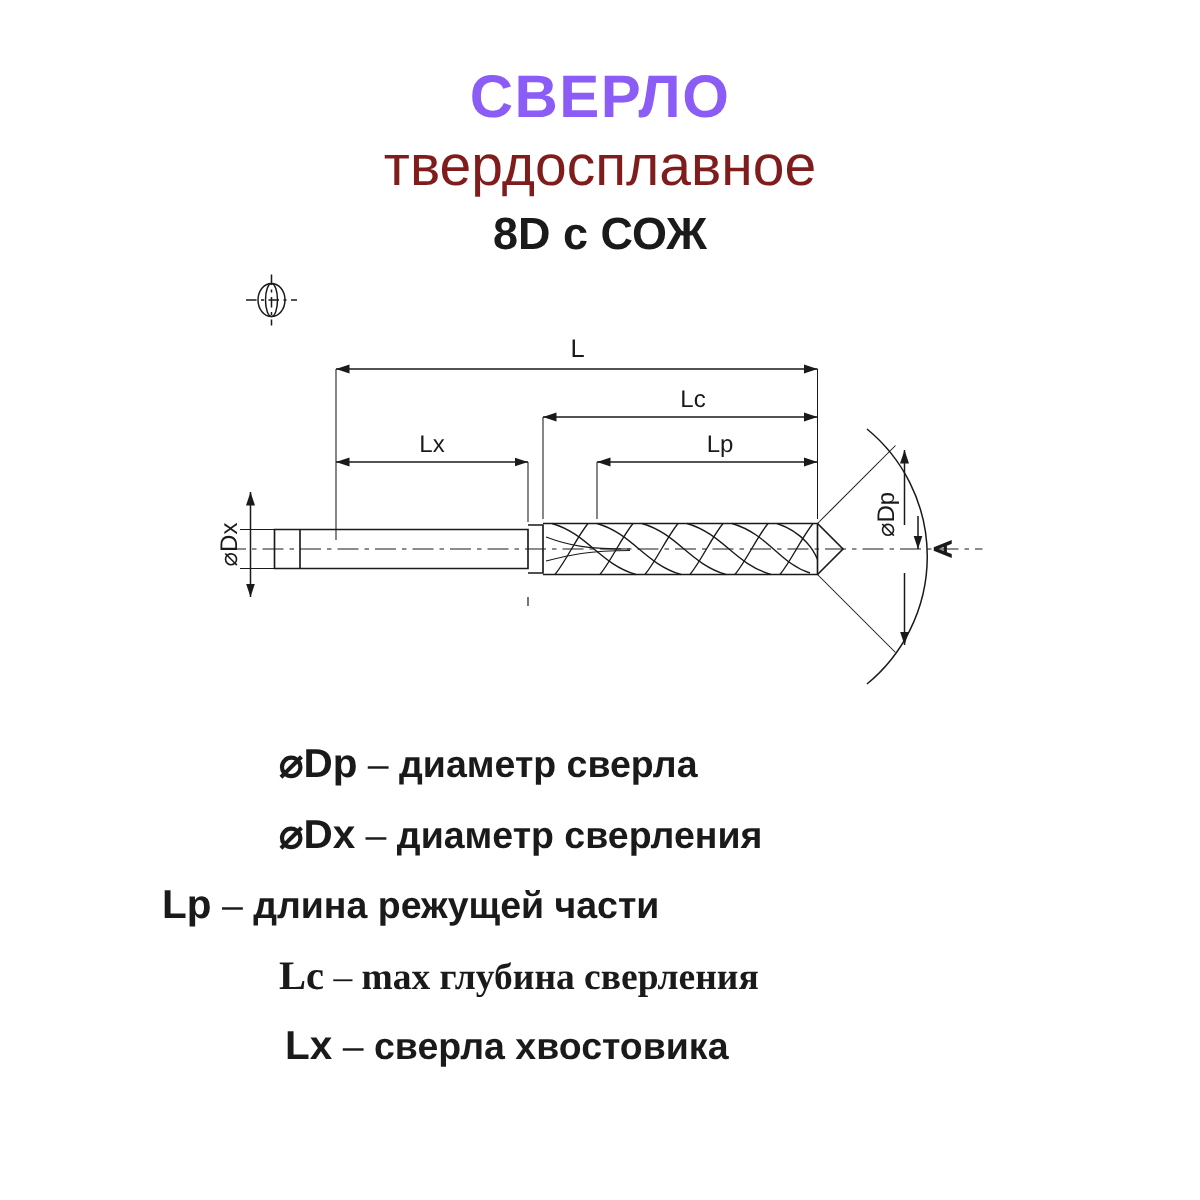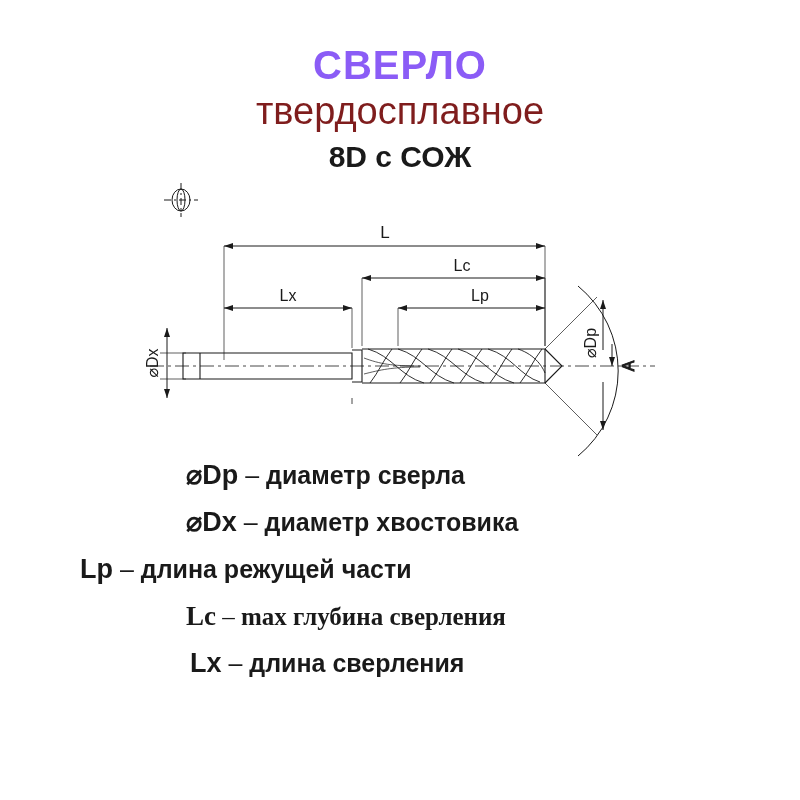--- a/index.html
+++ b/index.html
@@ -52,21 +52,21 @@
     height: 300px;
   }
   .drawing svg {
     display: block;
   }
 
   
   .legend {
     position: absolute;
     left: 0;
-    top: 452px;
+    top: 486px;
     width: 800px;
   }
   .legend-row {
     font-size: 25px;
     line-height: 1;
     padding: 10px 0 10px 0;
     margin-left: 186px;
     white-space: nowrap;
   }
   .legend-row .sym {
@@ -74,21 +74,21 @@
     font-size: 27px;
   }
   .legend-row .dash {
     font-weight: normal;
   }
   .legend-row .txt {
     font-weight: bold;
   }
   .legend-row.indent-1 { margin-left: 186px; }
   .legend-row.indent-2 { margin-left: 186px; }
-  .legend-row.indent-3 { margin-left: 80px; }
+  .legend-row.indent-3 { margin-left: 108px; }
   .legend-row.indent-4 { margin-left: 186px; font-family: Liberation Serif, serif; }
   .legend-row.indent-5 { margin-left: 190px; }
   .legend-row.indent-6 { margin-left: 190px; }
 </style>
 </head>
 <body>
 
 <div class="header">
   <div class="title-main">СВЕРЛО</div>
   <div class="title-sub">твердосплавное</div>
@@ -196,24 +196,24 @@
       <text x="634" y="198" font-family="Liberation Sans, sans-serif" font-size="16" fill="#1a1a1a" text-anchor="middle" transform="rotate(-90 634 198)">A</text>
     </g>
   </svg>
 </div>
 
 <div class="legend">
   <div class="legend-row indent-1">
     <span class="sym">⌀Dp</span><span class="dash"> – </span><span class="txt">диаметр сверла</span>
   </div>
   <div class="legend-row indent-2">
-    <span class="sym">⌀Dx</span><span class="dash"> – </span><span class="txt">диаметр хвостовика</span>
+    <span class="sym">⌀Dx</span><span class="dash"> – </span><span class="txt">диаметр сверления</span>
   </div>
   <div class="legend-row indent-3">
     <span class="sym">Lp</span><span class="dash"> – </span><span class="txt">длина режущей части</span>
   </div>
   <div class="legend-row indent-4">
     <span class="sym">Lc</span><span class="dash"> – </span><span class="txt">max глубина сверления</span>
   </div>
   <div class="legend-row indent-5">
-    <span class="sym">Lx</span><span class="dash"> – </span><span class="txt">длина сверления</span>
+    <span class="sym">Lx</span><span class="dash"> – </span><span class="txt">сверла хвостовика</span>
   </div>
 </div>
 
 </body></html>

